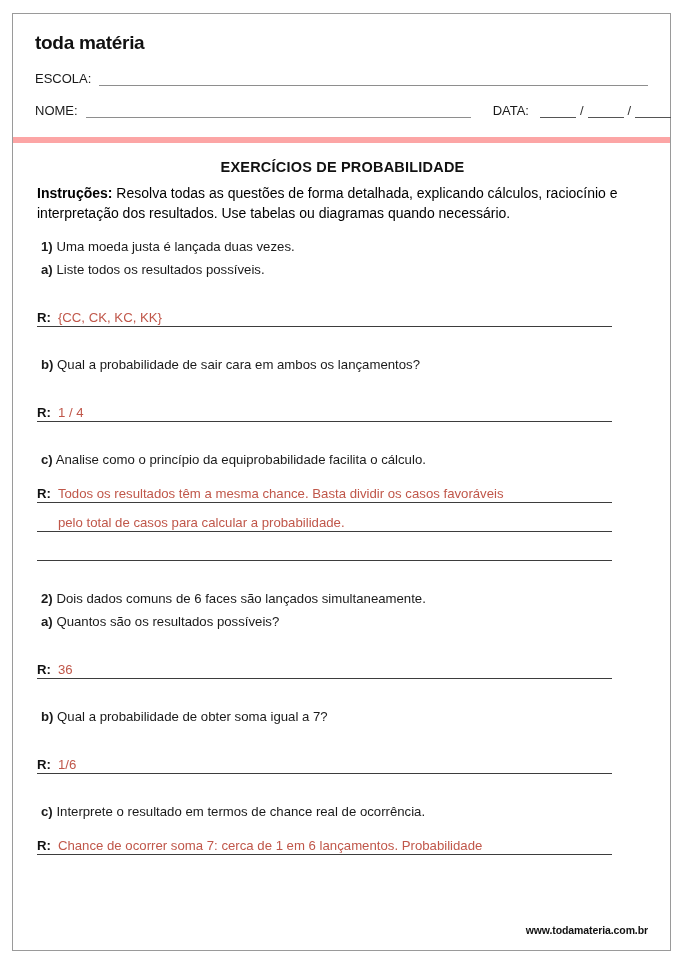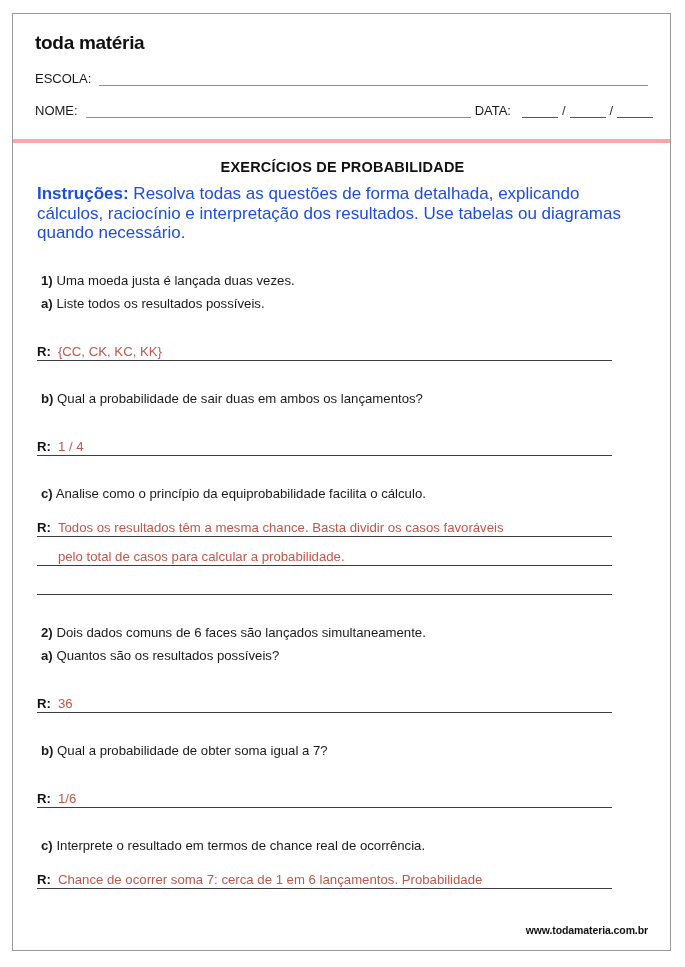--- a/index.html
+++ b/index.html
@@ -23,21 +23,21 @@
     border: 1px solid #9a9a9a;
     box-sizing: border-box;
     background: #fff;
   }
 
   
   .header {
     padding: 18px 22px 0 22px;
     height: 129px;
     box-sizing: border-box;
-    border-bottom: 4px solid #fca5a5;
+    border-bottom: 6px solid #fca5a5;
   }
   .logo {
     font-size: 19px;
     font-weight: bold;
     letter-spacing: -0.3px;
     color: #111;
     margin: 0 0 18px 0;
   }
   .field-row {
     display: flex;
@@ -53,21 +53,21 @@
   }
   .rule-light {
     flex: 1 1 auto;
     border-bottom: 1px solid #8e8e8e;
     height: 12px;
   }
   .rule-light.nome { flex: 0 0 385px; }
   .date-group {
     display: flex;
     align-items: flex-end;
-    margin-left: 4px;
+    margin-left: 22px;
     font-size: 13px;
   }
   .date-blank {
     display: inline-block;
     width: 36px;
     border-bottom: 1px solid #555;
     height: 11px;
     margin: 0 3px;
   }
   .slash { padding: 0 1px; color: #333; }
@@ -78,24 +78,24 @@
   }
   .title {
     text-align: center;
     font-size: 14.5px;
     font-weight: bold;
     letter-spacing: 0.2px;
     margin: 0 0 9px 0;
     color: #111;
   }
   .instructions {
-    font-size: 17px;
+    font-size: 14px;
     line-height: 19.5px;
-    margin: 0 0 28px 0;
-    color: #1d4ed8;
+    margin: 0 0 14px 0;
+    color: #000000;
   }
   .instructions b { font-weight: bold; }
 
   .question { margin-bottom: 0; }
   .q-line {
     font-size: 13.2px;
     line-height: 19px;
     margin: 4px;
     color: #1a1a1a;
   }
@@ -177,21 +177,21 @@
       <p class="q-line"><b>a)</b><span> Liste todos os resultados possíveis.</span></p>
       <div class="answer-block">
         <div class="gap-sm"></div>
         <div class="answer-row">
           <span class="r-label">R:</span>
           <span class="answer-text">{CC, CK, KC, KK}</span>
         </div>
       </div>
 
       <div class="gap-md"></div>
-      <p class="q-line"><b>b)</b><span> Qual a probabilidade de sair duas em ambos os lançamentos?</span></p>
+      <p class="q-line"><b>b)</b><span> Qual a probabilidade de sair cara em ambos os lançamentos?</span></p>
       <div class="answer-block">
         <div class="gap-sm"></div>
         <div class="answer-row">
           <span class="r-label">R:</span>
           <span class="answer-text">1 / 4</span>
         </div>
       </div>
 
       <div class="gap-md"></div>
       <p class="q-line"><b>c)</b><span> Analise como o princípio da equiprobabilidade facilita o cálculo.</span></p>

